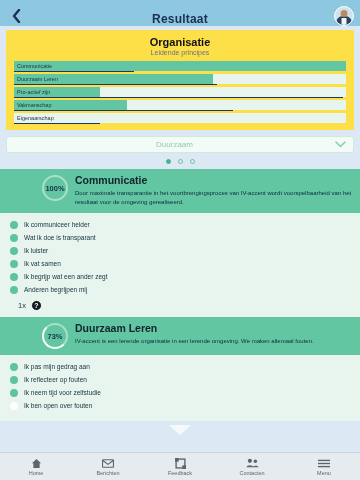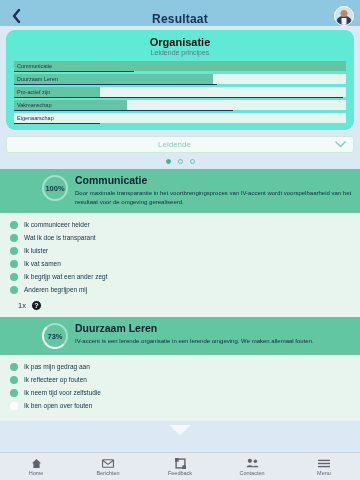--- a/index.html
+++ b/index.html
@@ -49,21 +49,21 @@
   }
 
   
   .scroll {
     flex: 1 1 auto; overflow: hidden; position: relative;
     background: #dce9f4;
   }
 
   
   .card {
-    margin: 4px 6px 0 6px; background: #5eead4; border-radius: 9px;
+    margin: 4px 6px 0 6px; background: #fde047; border-radius: 1px;
     padding: 6px 0 4px 0;
   }
   .card-title {
     text-align: center; font-size: 11px; font-weight: bold; color: #111;
   }
   .card-sub {
     text-align: center; font-size: 7px; color: #6c7480; margin-top: 1px;
   }
   .bars { margin-top: 5px; padding: 0 8px; }
   .bar-row {
@@ -221,21 +221,21 @@
           <div class="bar-row">
             <div class="bar-fill" style="width: 0%;"></div>
             <div class="bar-target" style="width: 26%;"></div>
             <div class="bar-label">Eigenaarschap</div>
           </div>
         </div>
     </div>
 
     <div class="details-wrap">
       <div class="details-btn">
-        <span class="details-label">Leidende</span>
+        <span class="details-label">Duurzaam</span>
         <span class="details-chev">
           <svg width="11" height="7" viewBox="0 0 11 7" aria-hidden="true">
             <polyline points="1,1 5.5,5.5 10,1" fill="none" stroke="currentColor" stroke-width="1.6" stroke-linecap="round" stroke-linejoin="round"></polyline>
           </svg>
         </span>
       </div>
     </div>
 
     <div class="dots" id="dots">
         <div class="dot on"></div>

